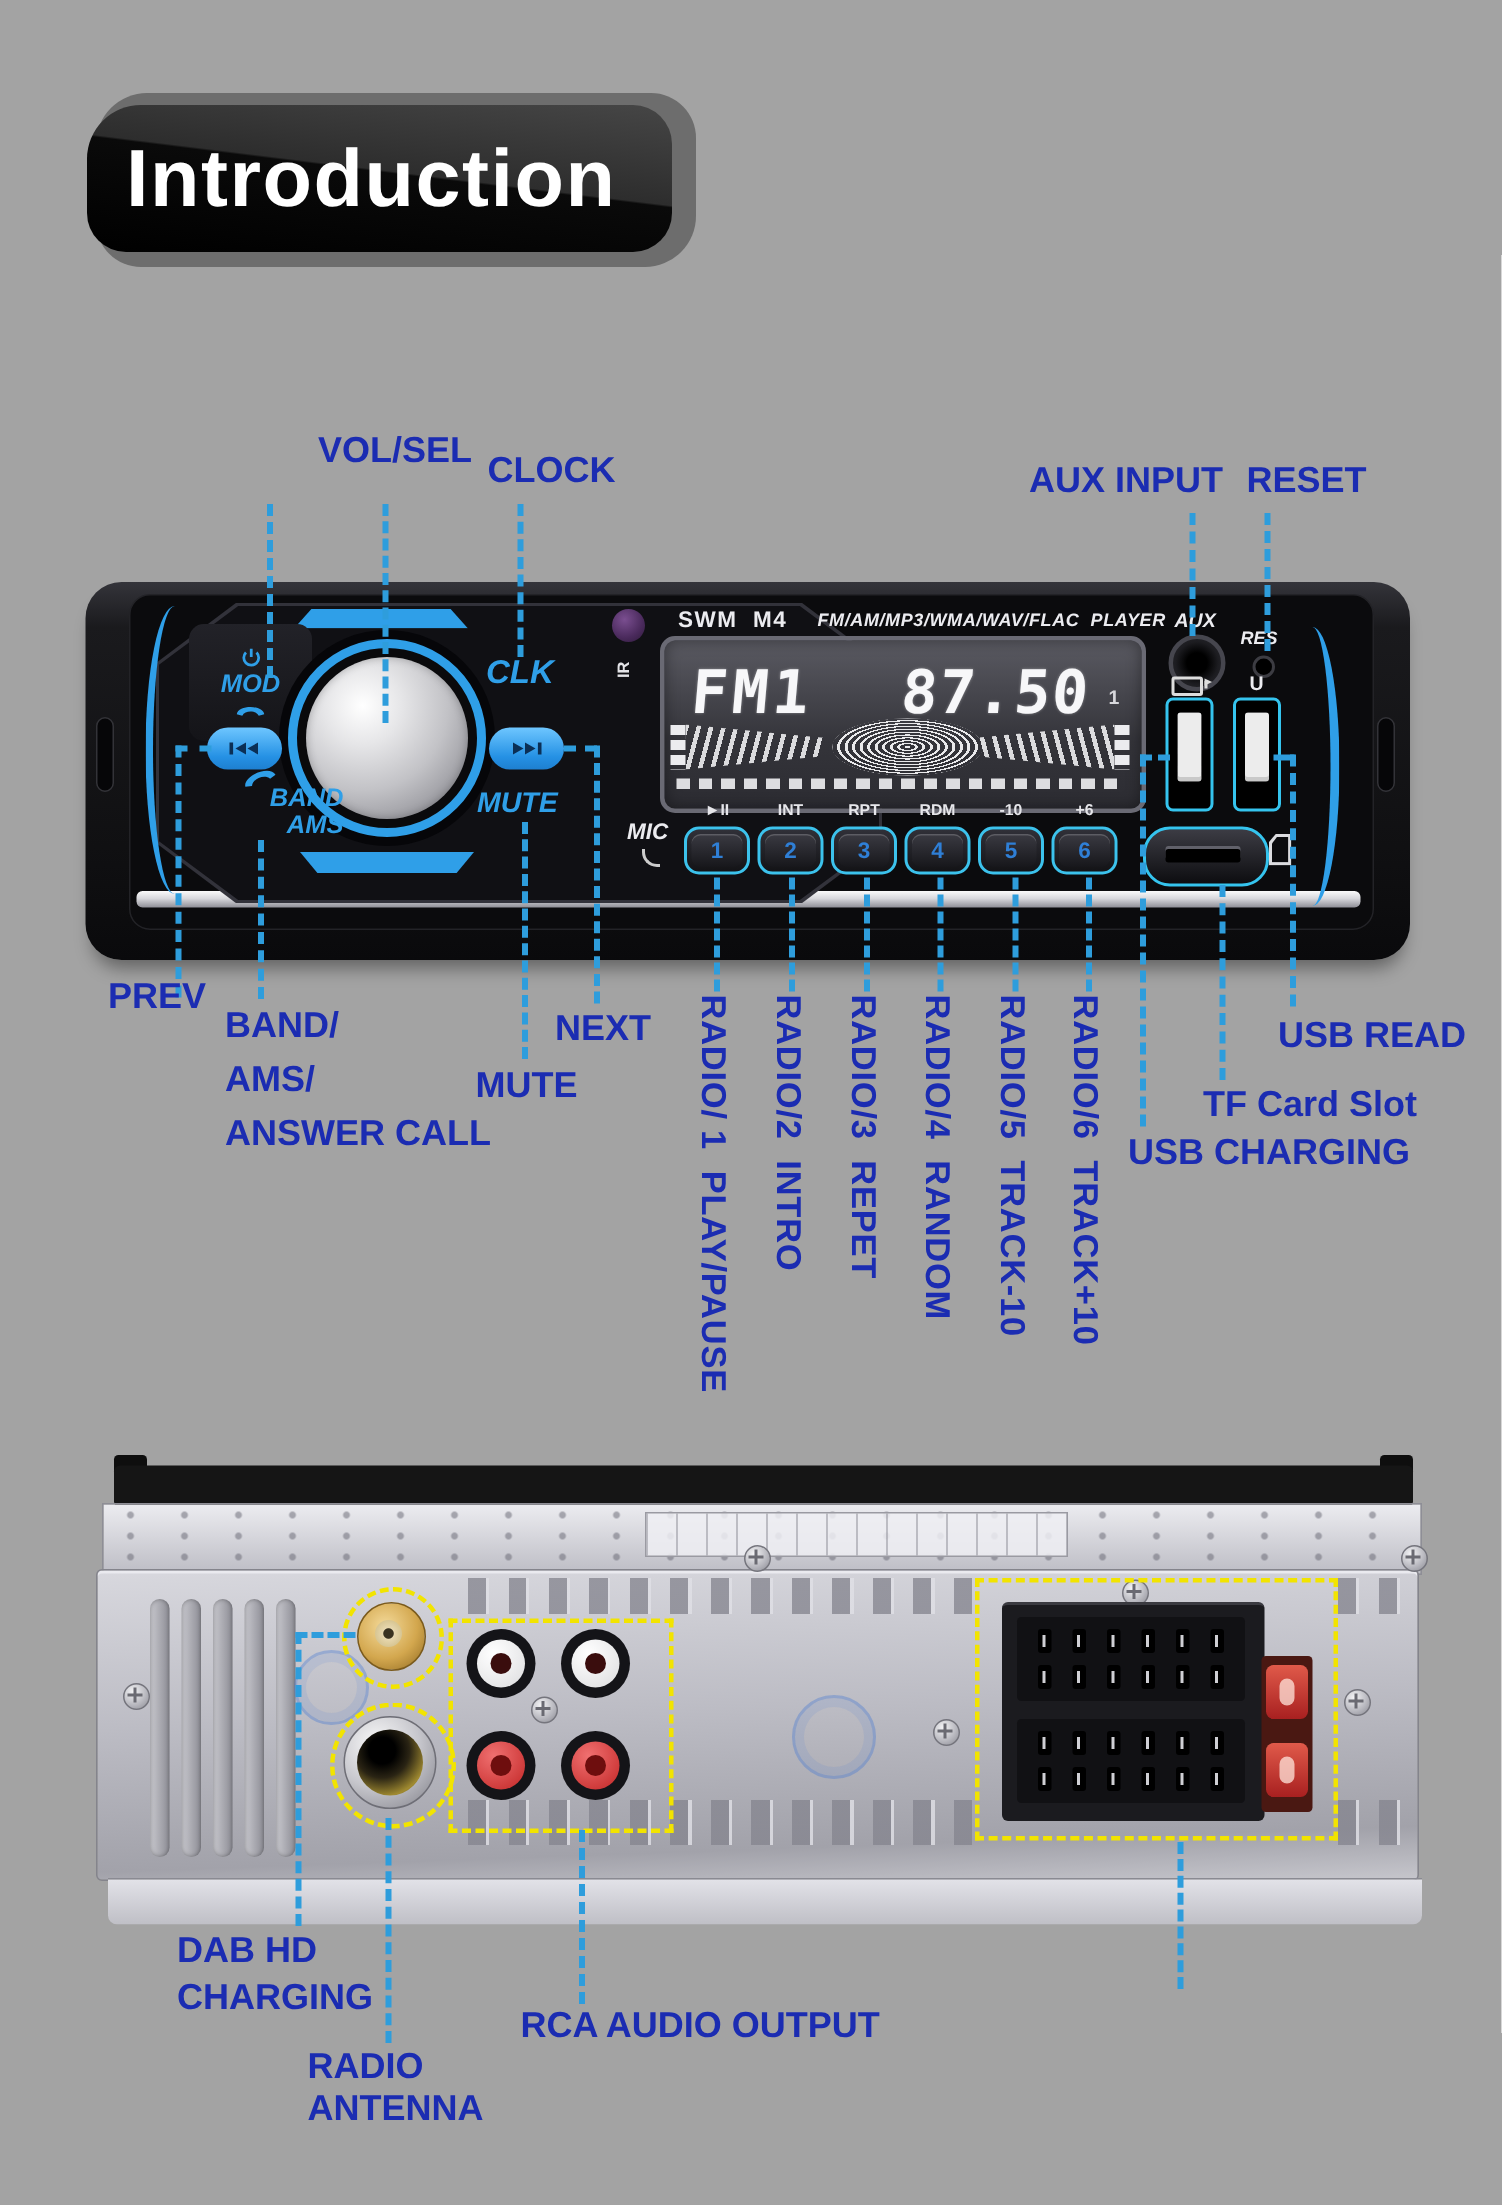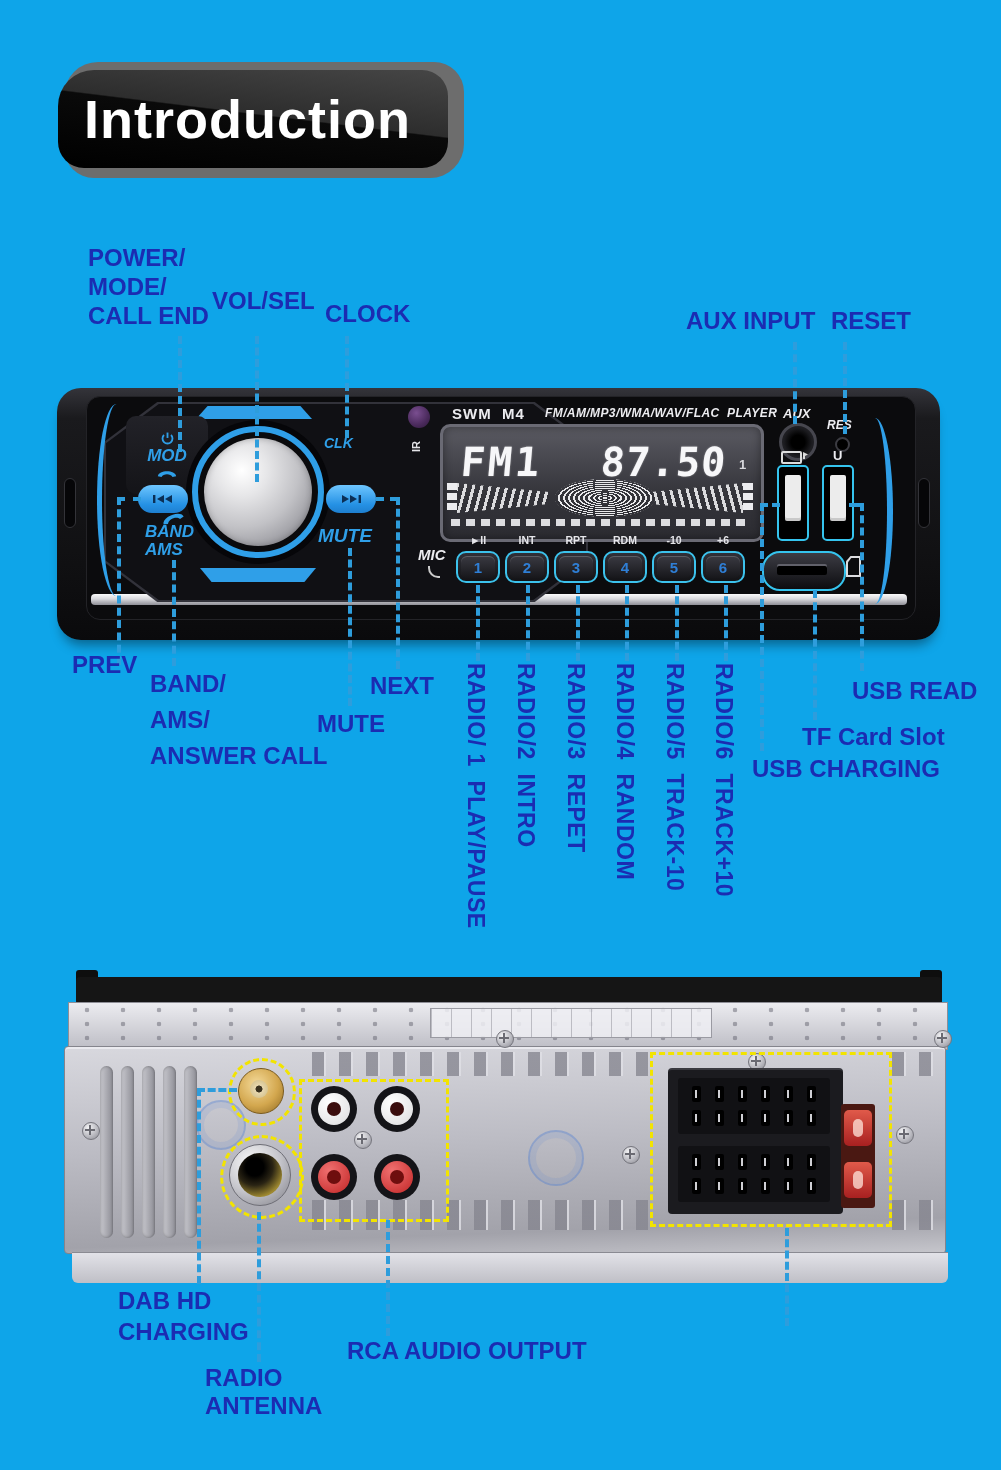--- a/index.html
+++ b/index.html
@@ -2,21 +2,21 @@
 <html><head>
 <meta charset="utf-8">
 <style>
   :root{
     --label:#1b2cb2;
     --leader:#2e9ddc;
     --accent:#2f9fe8;
     --yellow:#f2e400;
   }
   html,body{margin:0;padding:0;background:#fff;}
-  #scene{position:relative;width:1001px;height:1470px;background:#0ea5e9;overflow:hidden;
+  #scene{position:relative;width:1001px;height:1470px;background:#a3a3a3;overflow:hidden;
          font-family:"Liberation Sans",sans-serif;}
   
   .co{position:absolute;color:var(--label);font-weight:bold;font-size:24px;line-height:1.21;
       white-space:pre-line;z-index:50;}
   .vco{position:absolute;color:var(--label);font-weight:bold;font-size:23px;writing-mode:vertical-rl;
        white-space:pre;letter-spacing:.5px;z-index:50;}
   .vl{position:absolute;width:0;border-left:4px dashed var(--leader);z-index:40;}
   .hl{position:absolute;height:0;border-top:4px dashed var(--leader);z-index:40;}
   
   .banner-back{position:absolute;left:64px;top:62px;width:400px;height:116px;background:#6d6d6d;
@@ -164,23 +164,20 @@
 </head>
 <body>
 
 <div id="scene">
 
   <div class="banner-back"></div>
   <div class="banner">
     <span>Introduction</span>
   </div>
 
-  <div class="co" style="left:88px;top:243px">POWER/
-MODE/
-CALL END</div>
   <div class="co" style="left:212px;top:286px">VOL/SEL</div>
   <div class="co" style="left:325px;top:299px">CLOCK</div>
   <div class="co" style="left:686px;top:306px">AUX INPUT</div>
   <div class="co" style="left:831px;top:306px">RESET</div>
 
   <div class="vl" style="left:178px;top:336px;height:116px"></div>
   <div class="vl" style="left:255px;top:336px;height:146px"></div>
   <div class="vl" style="left:345px;top:336px;height:102px"></div>
   <div class="vl" style="left:793px;top:342px;height:82px"></div>
   <div class="vl" style="left:843px;top:342px;height:92px"></div>
@@ -202,42 +199,42 @@
       <svg class="icon-svg" width="13" height="13" viewBox="0 0 24 24" fill="none" stroke="#2f9fe8" stroke-width="3.4">
           <path d="M12 1v10"></path>
           <path d="M5.5 5.5a9.2 9.2 0 1 0 13 0"></path>
         </svg>
       <span class="blue-italic" style="font-size:17px">MOD</span>
       <svg class="icon-svg" width="24" height="11" viewBox="0 0 24 12">
           <path d="M2 10 C3 3 21 3 22 10 L18 11 C16 7 8 7 6 11 Z" fill="#2f9fe8"></path>
         </svg>
     </div>
 
-    <span class="blue-italic" style="position:absolute;left:267px;top:47px;font-size:14px">CLK</span>
+    <span class="blue-italic" style="position:absolute;left:267px;top:47px;font-size:22px">CLK</span>
 
     <div class="knob-shadow"></div>
     <div class="knob-ring"></div>
     <div class="knob-disc"></div>
 
     <div class="pill" style="left:81px;top:97px">
       <svg class="icon-svg" width="24" height="12" viewBox="0 0 24 12">
           <rect x="2" y="2" width="2.4" height="8" fill="#0b2f55"></rect>
           <path d="M13 2 L6 6 L13 10 Z" fill="#0b2f55"></path>
           <path d="M21 2 L14 6 L21 10 Z" fill="#0b2f55"></path>
         </svg>
     </div>
     <div class="pill" style="left:269px;top:97px">
       <svg class="icon-svg" width="24" height="12" viewBox="0 0 24 12">
           <path d="M3 2 L10 6 L3 10 Z" fill="#0b2f55"></path>
           <path d="M11 2 L18 6 L11 10 Z" fill="#0b2f55"></path>
           <rect x="19.6" y="2" width="2.4" height="8" fill="#0b2f55"></rect>
         </svg>
     </div>
 
-    <div style="position:absolute;left:88px;top:122px;width:84px;text-align:left">
+    <div style="position:absolute;left:88px;top:122px;width:84px;text-align:right">
       <svg class="icon-svg" style="margin-left:14px;transform:rotate(-22deg)" width="26" height="13" viewBox="0 0 24 12">
           <path d="M2 10 C3 3 21 3 22 10 L18 11 C16 7 8 7 6 11 Z" fill="#2f9fe8"></path>
         </svg>
       <div class="blue-italic" style="font-size:17px;line-height:1.05;white-space:pre-line">BAND
 AMS</div>
     </div>
 
     <span class="blue-italic" style="position:absolute;left:261px;top:137px;font-size:19px">MUTE</span>
 
     <div style="position:absolute;left:351px;top:18px;width:22px;height:22px;border-radius:50%;background:radial-gradient(circle at 38% 32%,#7a4e90,#4a2a5c 60%,#2e1a3a)"></div>

